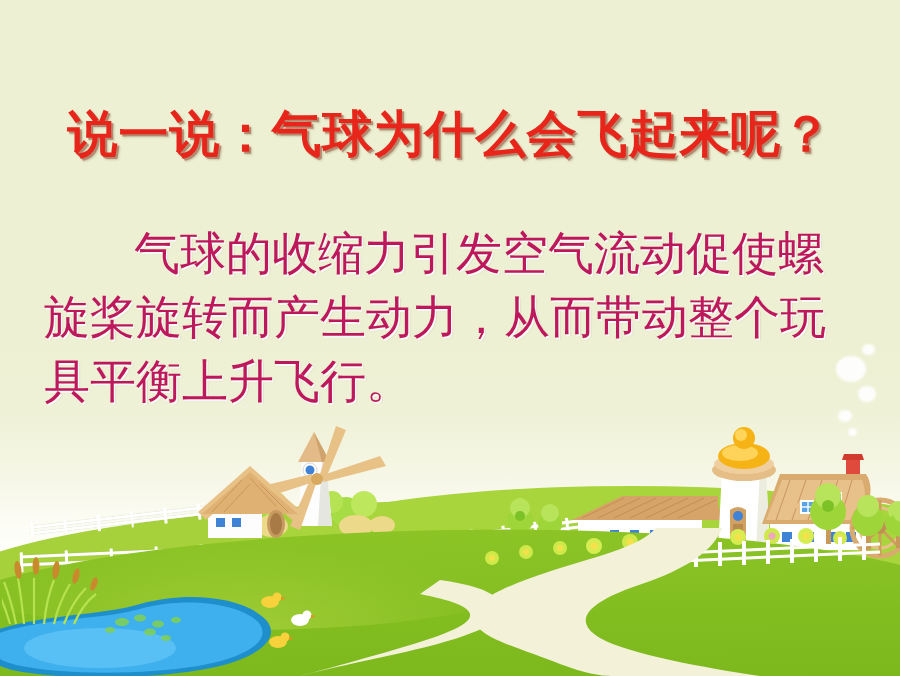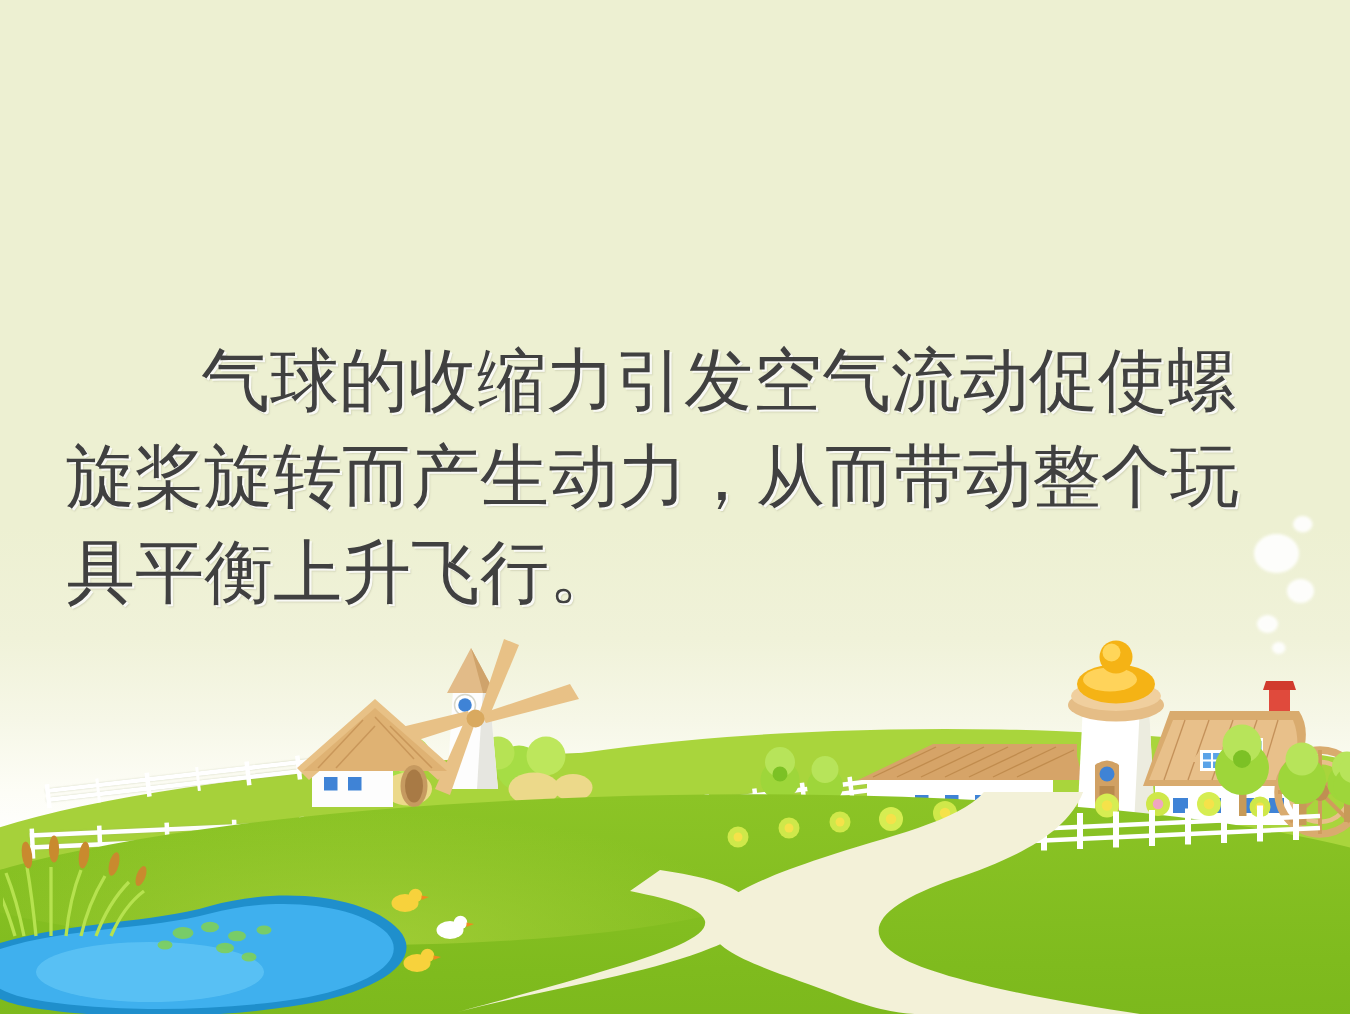--- a/index.html
+++ b/index.html
@@ -122,21 +122,21 @@
       2px 2px 0 rgba(150,60,40,.45),
       3px 3px 2px rgba(120,110,80,.30);
     white-space: nowrap;
   }
   .body-text {
     position: absolute;
     left: 44px; top: 222px;
     width: 820px;
     font-size: 46px;
     line-height: 64px;
-    color: #404040;
+    color: #be185d;
     text-indent: 90px;
     letter-spacing: 0px;
     text-shadow: 1.5px 1.5px 0 rgba(255,255,255,.85),
                  2px 2px 1px rgba(140,140,110,.25);
   }
 
   .no-select { user-select: none; }
 </style>
 </head>
 <body>
@@ -453,16 +453,17 @@
       <circle cx="51" cy="25" r="4.5" fill="#ffffff"></circle>
       <path d="M55 25 L60 26 L55 28 Z" fill="#ef8b1f"></path>
     </g>
     <g>
       <ellipse cx="22" cy="52" rx="9" ry="6" fill="#f7d23c"></ellipse>
       <circle cx="29" cy="47" r="4.5" fill="#f7d23c"></circle>
       <path d="M33 47 L38 48 L33 50 Z" fill="#ef8b1f"></path>
     </g>
   </svg>
 
+  <div class="title no-select">说一说：气球为什么会飞起来呢？</div>
 
   <div class="body-text no-select">气球的收缩力引发空气流动促使螺旋桨旋转而产生动力，从而带动整个玩具平衡上升飞行。</div>
 
 </div>
 
 </body></html>

